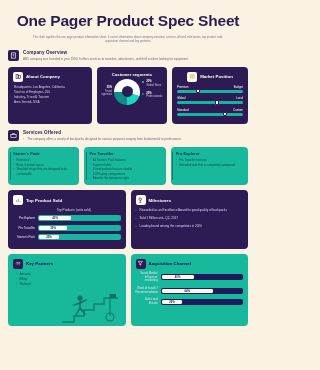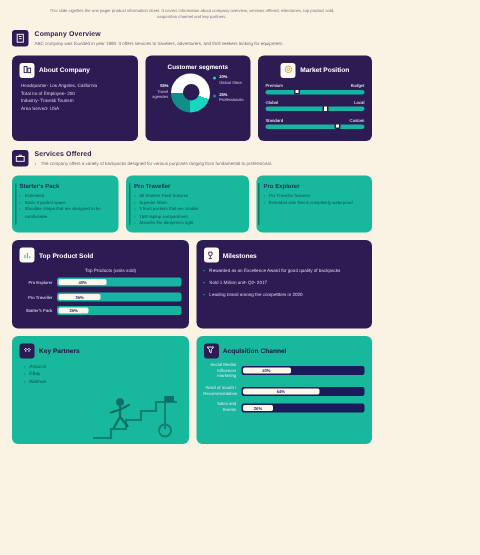--- a/index.html
+++ b/index.html
@@ -117,20 +117,21 @@
   .kp-l { font-size: 3.1px; line-height: 1.75; color: #0d4f58; padding-left: 3px; }
   .kp-l .li { display: flex; gap: 2.5px; }
   .kp-l .li::before { content: "›"; color: #0c5f60; }
   .kp-art { position: absolute; right: 6px; bottom: 2px; width: 60px; height: 40px; }
 </style>
 </head>
 <body>
 
 <div class="page">
 
+  <div class="title">One Pager Product Spec Sheet</div>
   <div class="subtitle">This slide signifies the one pager product information sheet. It covers information about company overview, services offered, milestones, top product sold, acquisition channel and key partners.</div>
 
   <div class="sec-head">
     <span class="sec-ico">
       <svg viewBox="0 0 24 24" fill="none" stroke="#fdfaf2" stroke-width="2.2">
         <rect x="5" y="3" width="14" height="18"></rect>
           <line x1="9" y1="8" x2="15" y2="8"></line>
           <line x1="9" y1="13" x2="15" y2="13"></line>
       </svg>
     </span>

